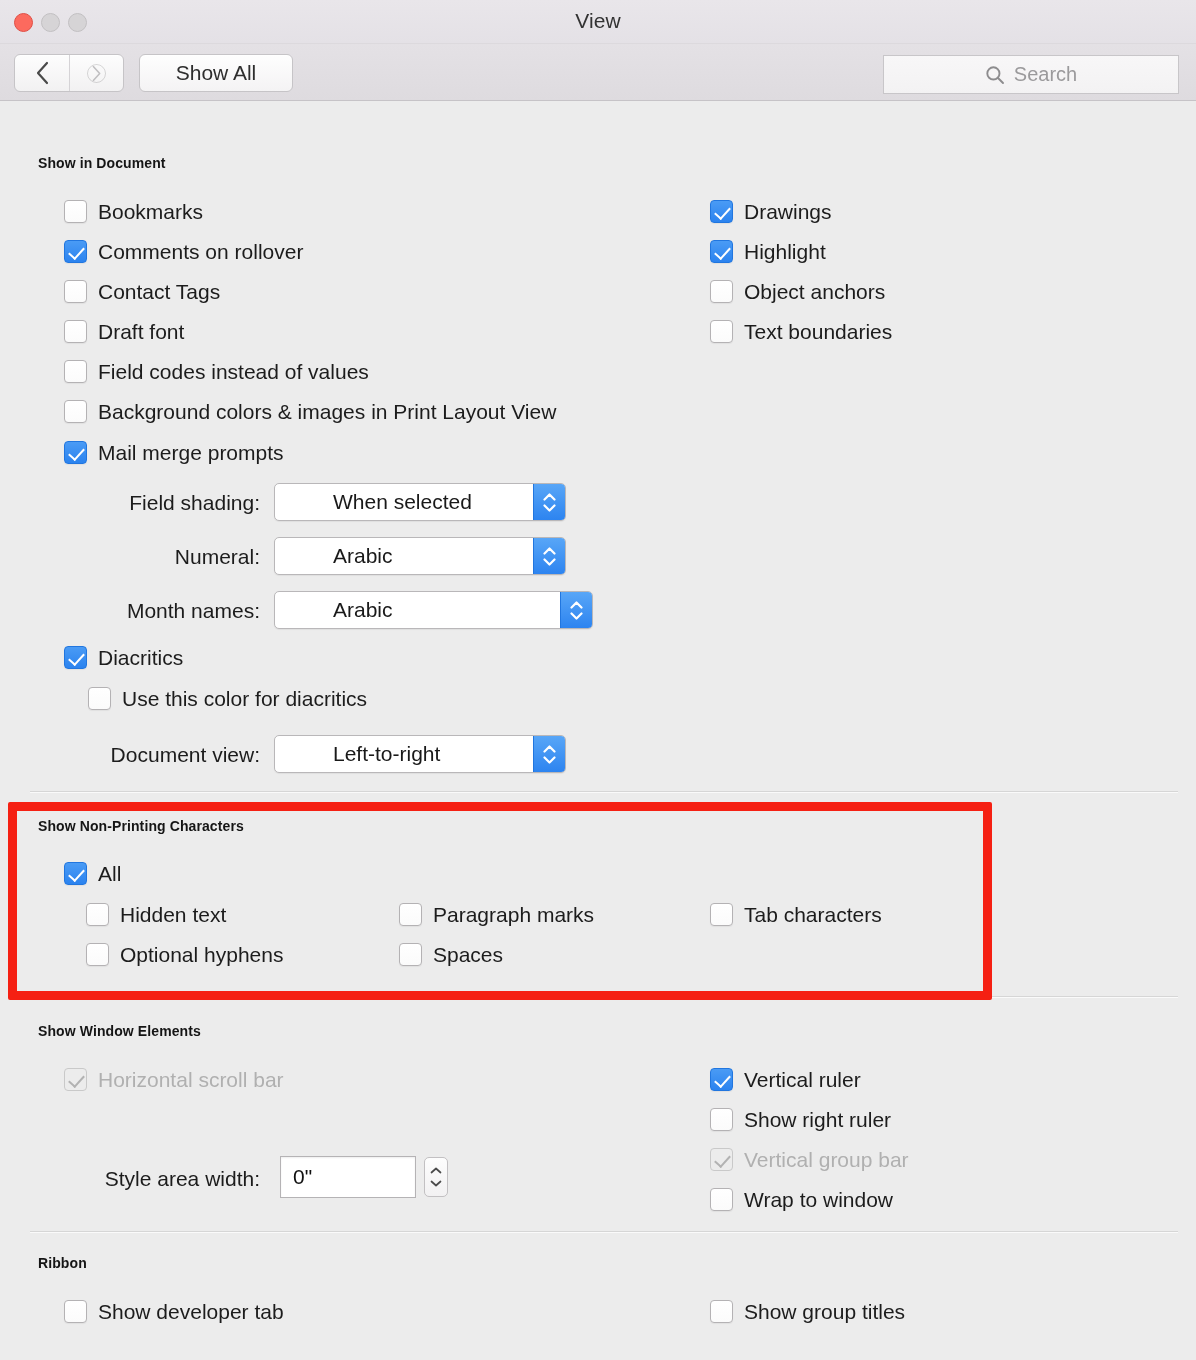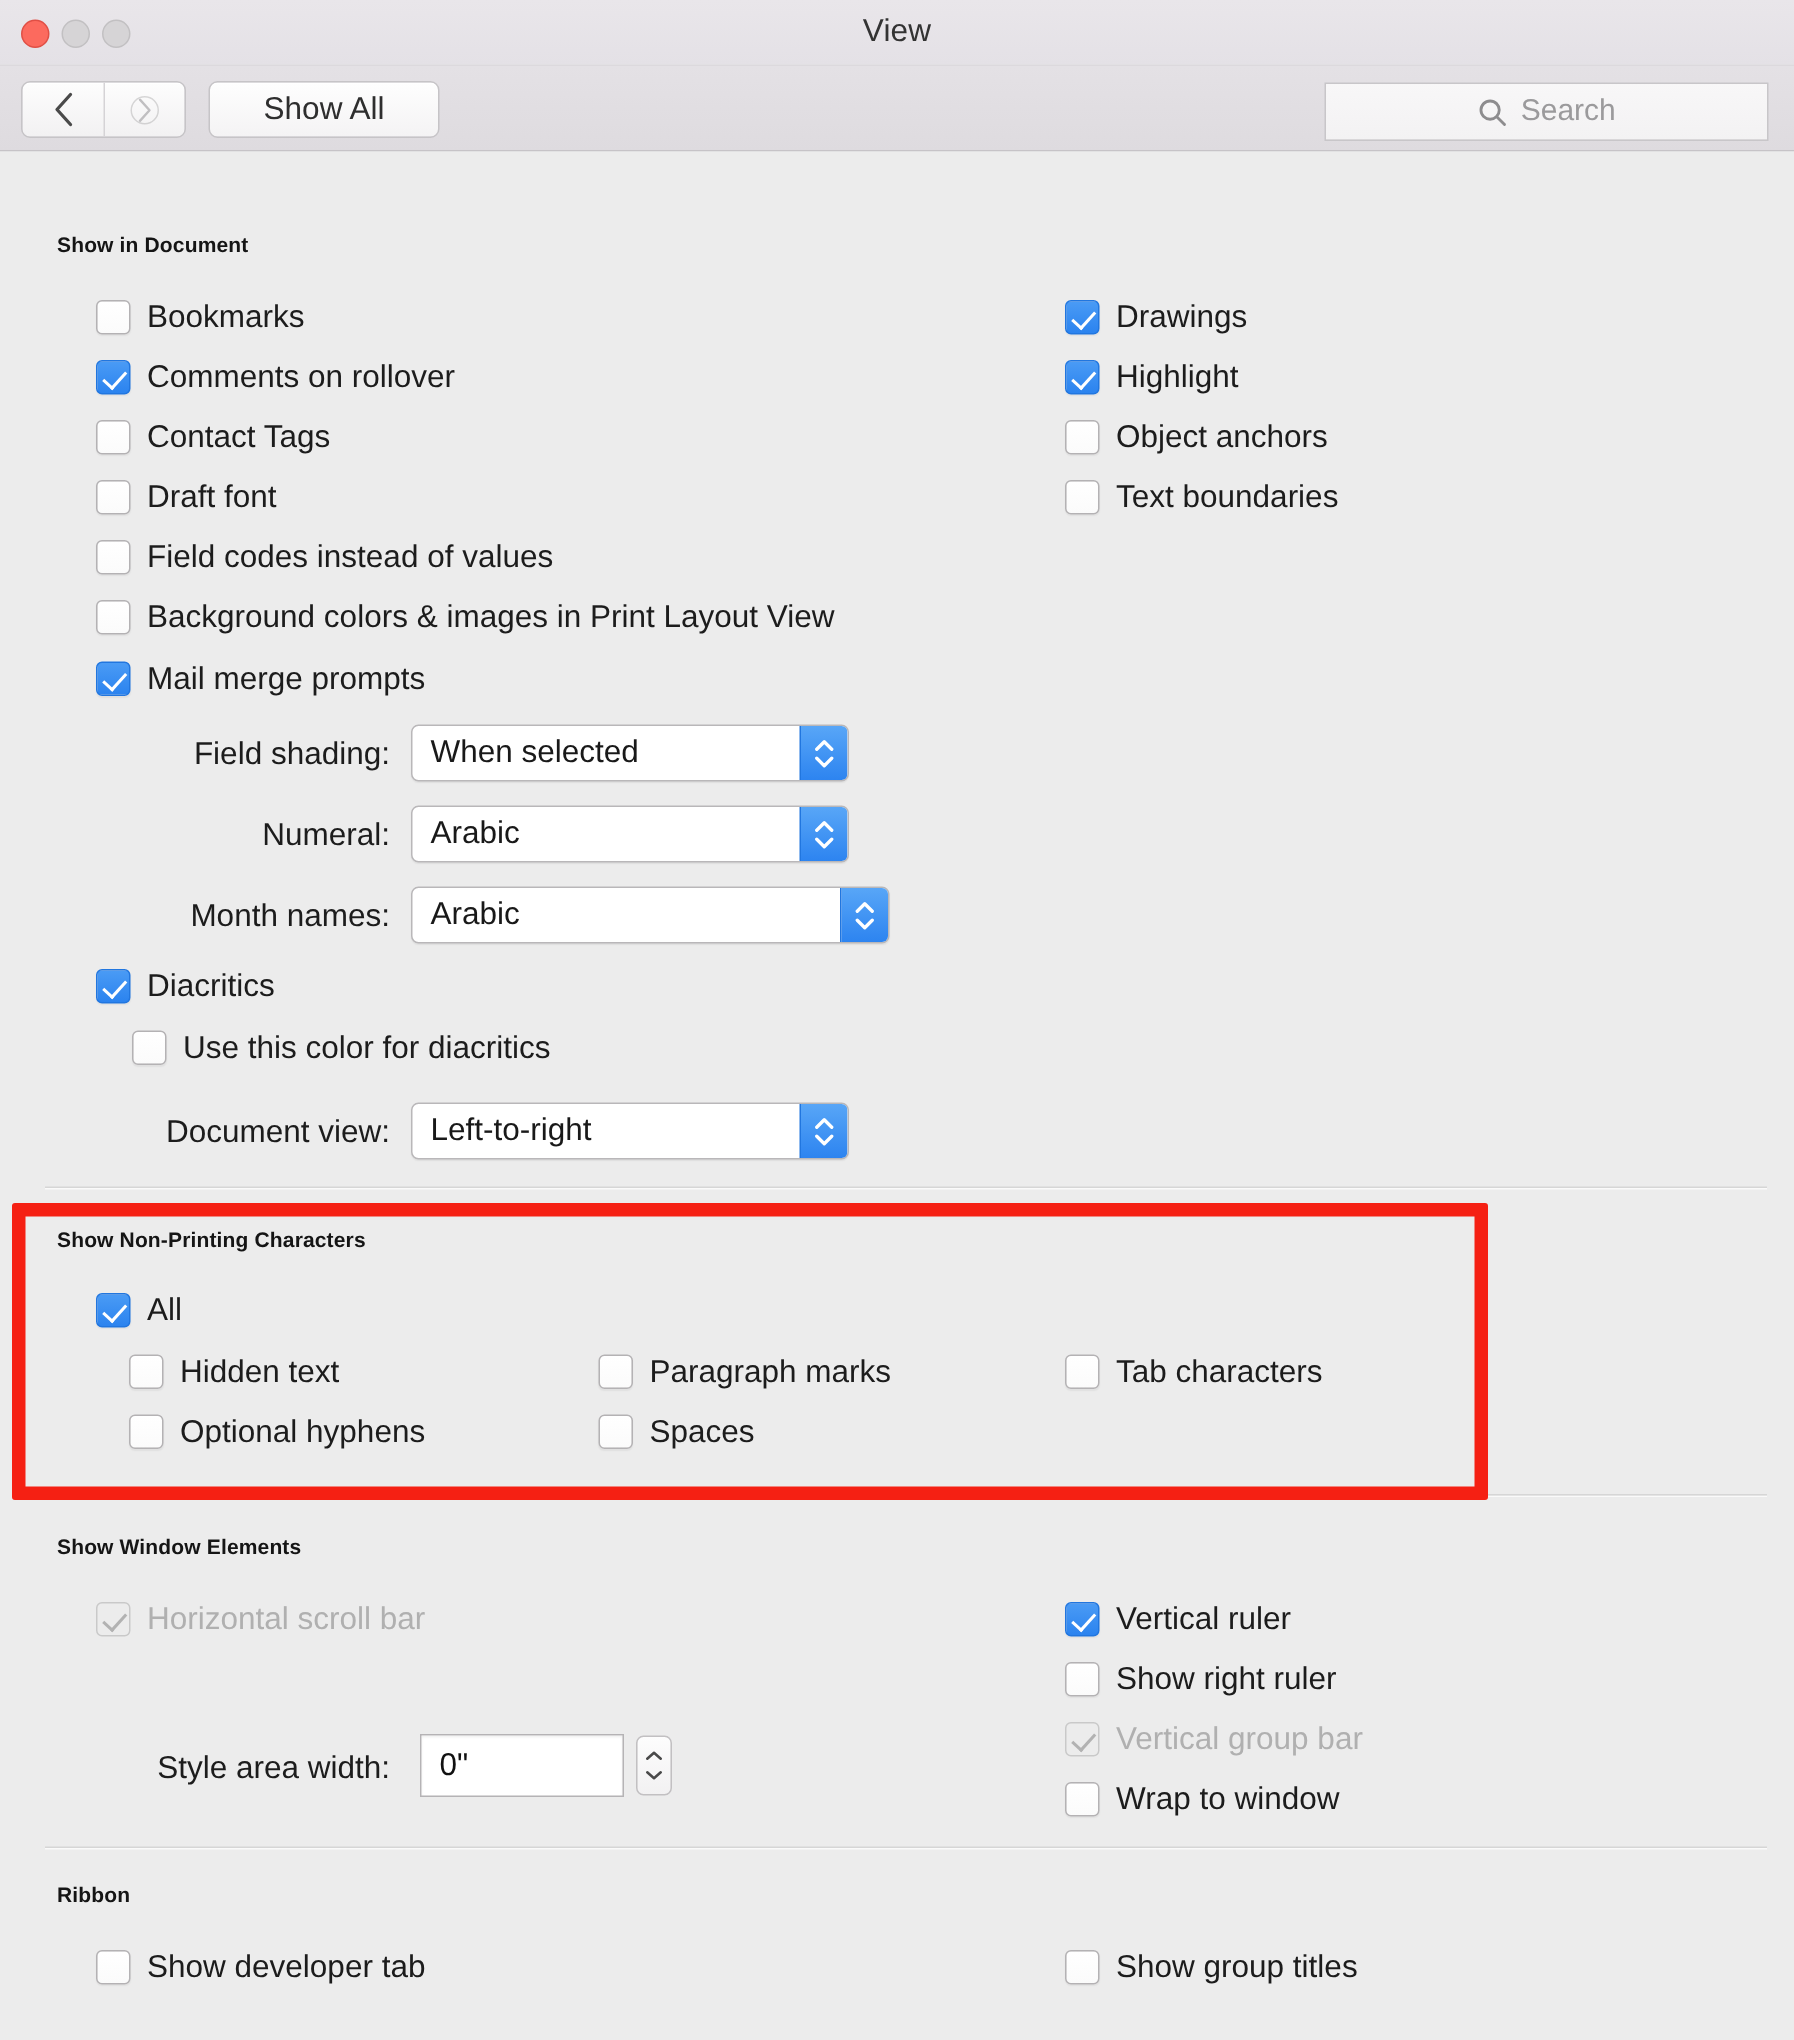--- a/index.html
+++ b/index.html
@@ -186,20 +186,21 @@
     box-shadow: 0 1px 1px rgba(0,0,0,0.06);
     cursor: default;
   }
   .popup .pval {
     flex: 1;
     padding-left: 12px;
     font-size: 21px;
     color: #191919;
     white-space: nowrap;
     overflow: hidden;
+    margin-left: 46px;
   }
   .popup .parrows {
     width: 32px; height: 100%;
     background: linear-gradient(to bottom,#58a6f7,#2d84f0);
     border-left: 1px solid #2176df;
     display: flex; flex-direction: column;
     align-items: center; justify-content: center;
     gap: 3px;
     flex: 0 0 32px;
   }

